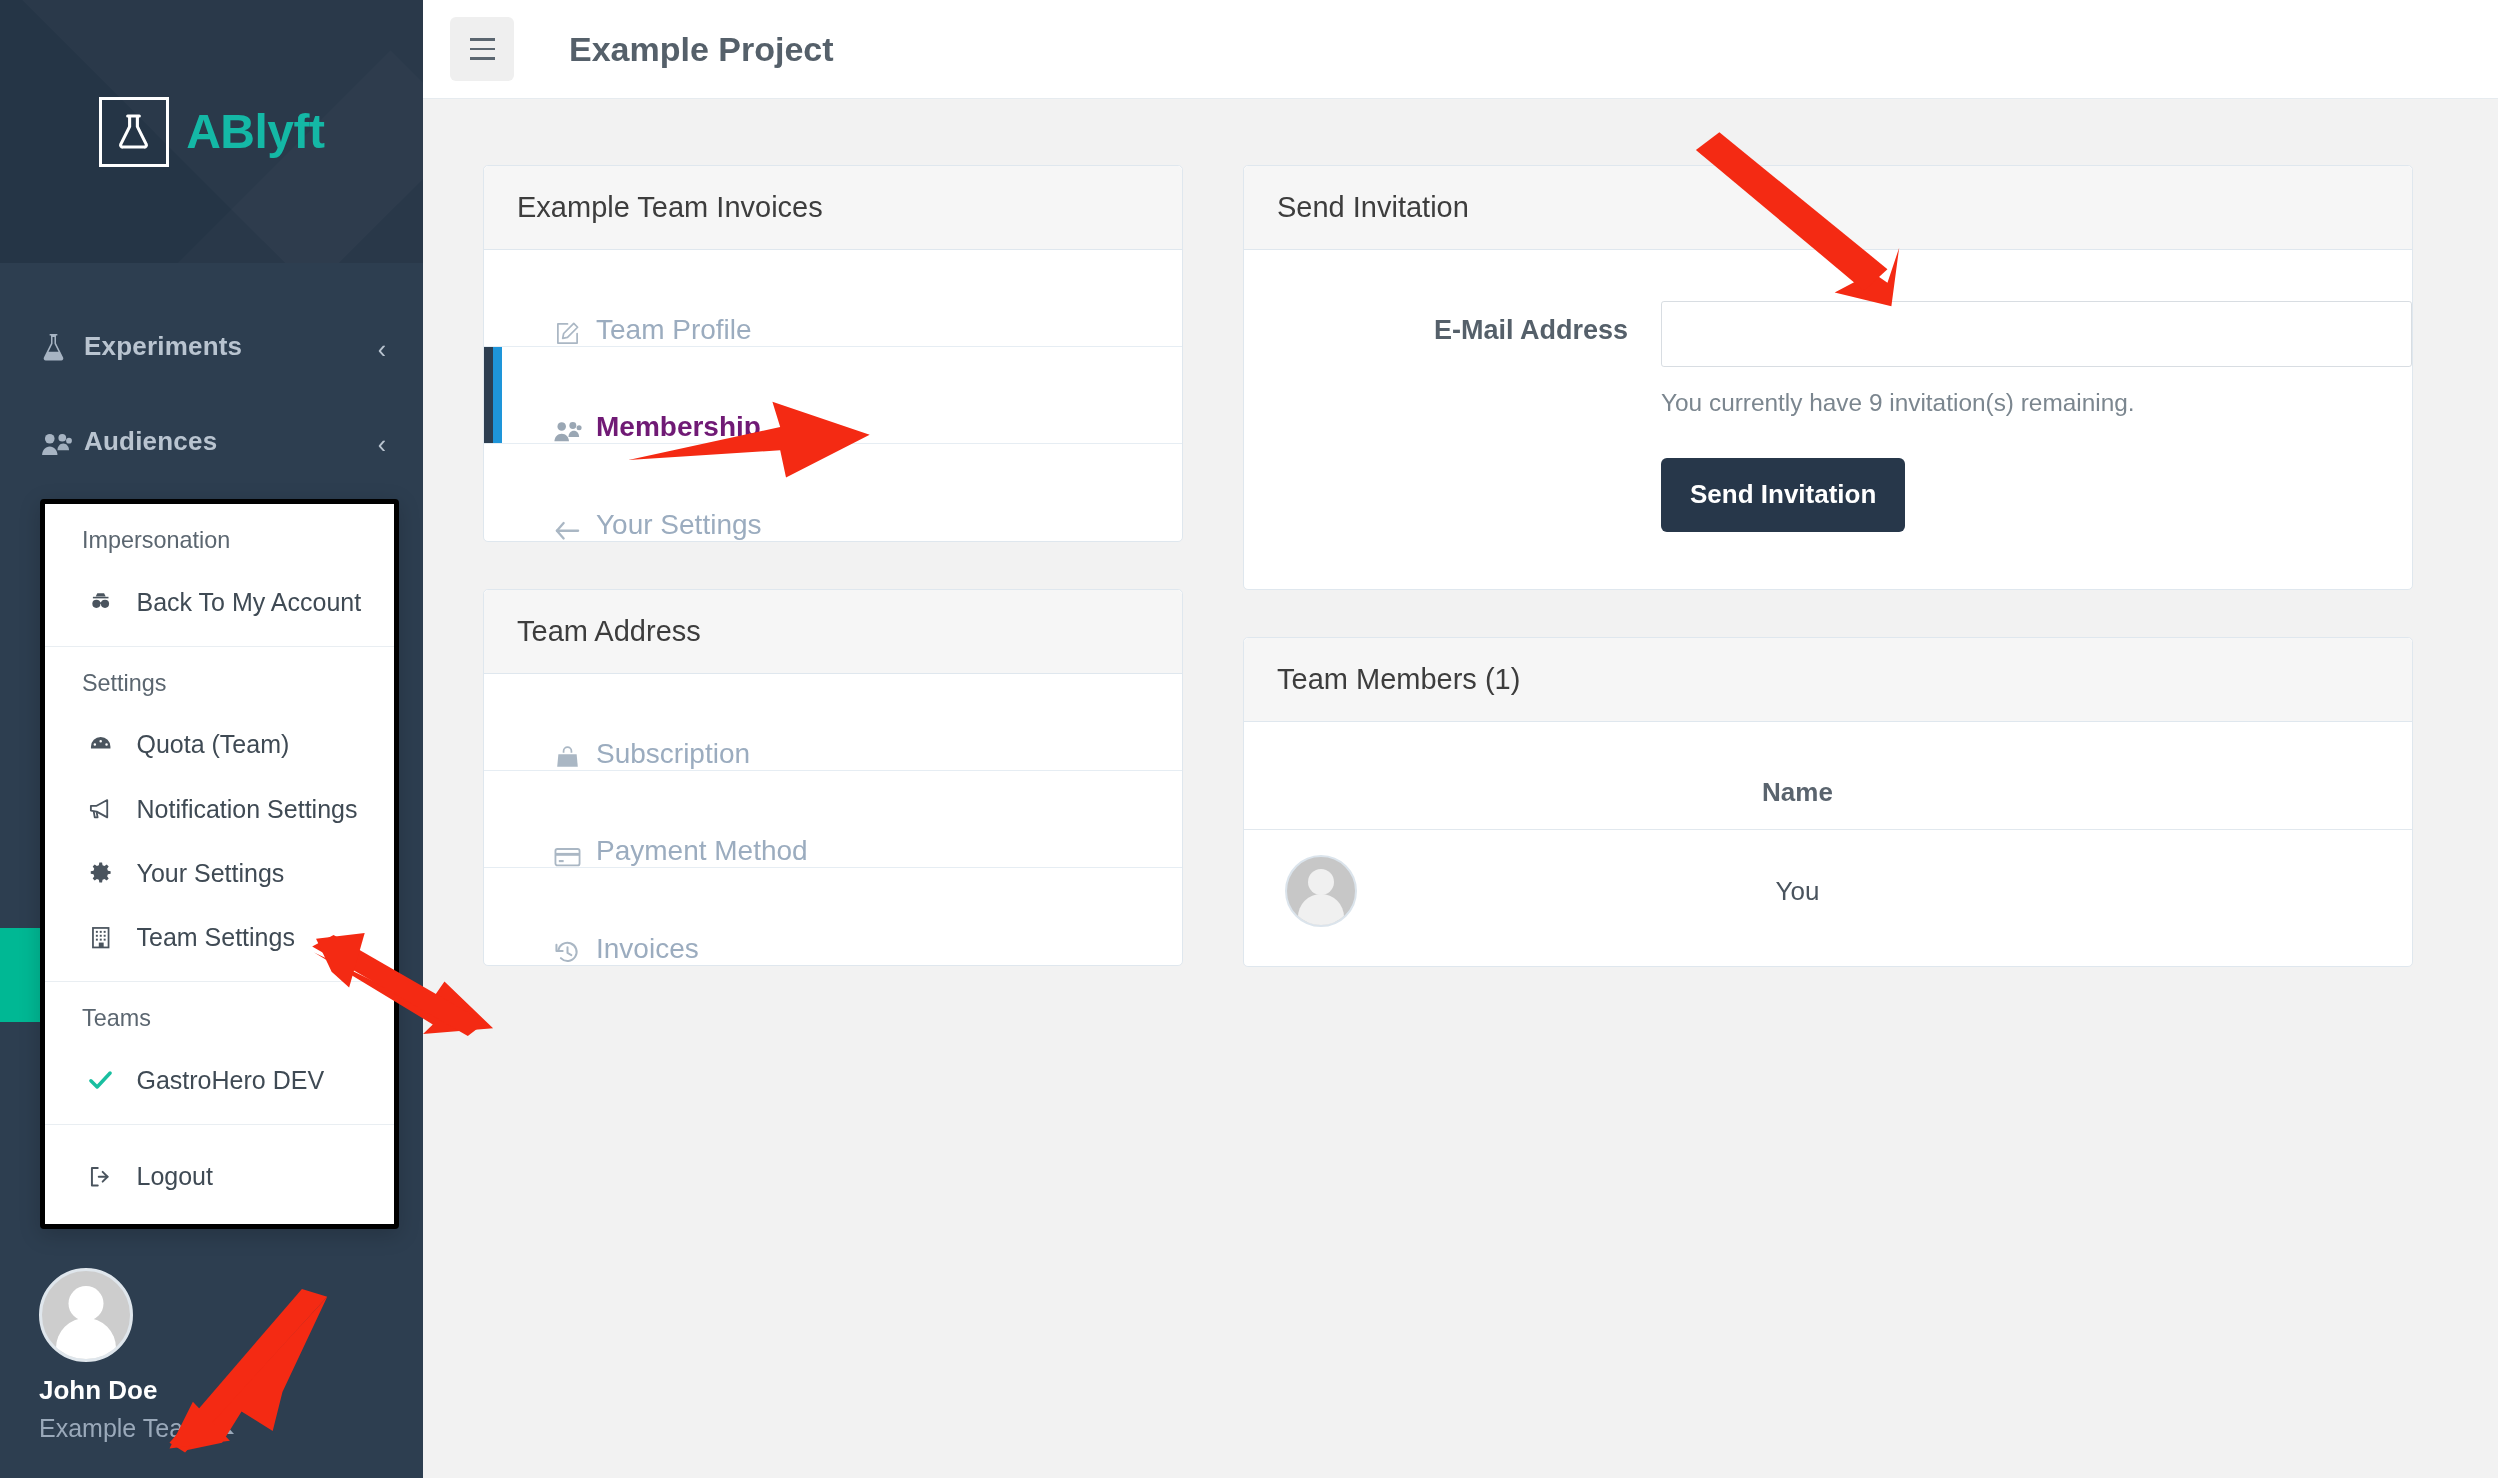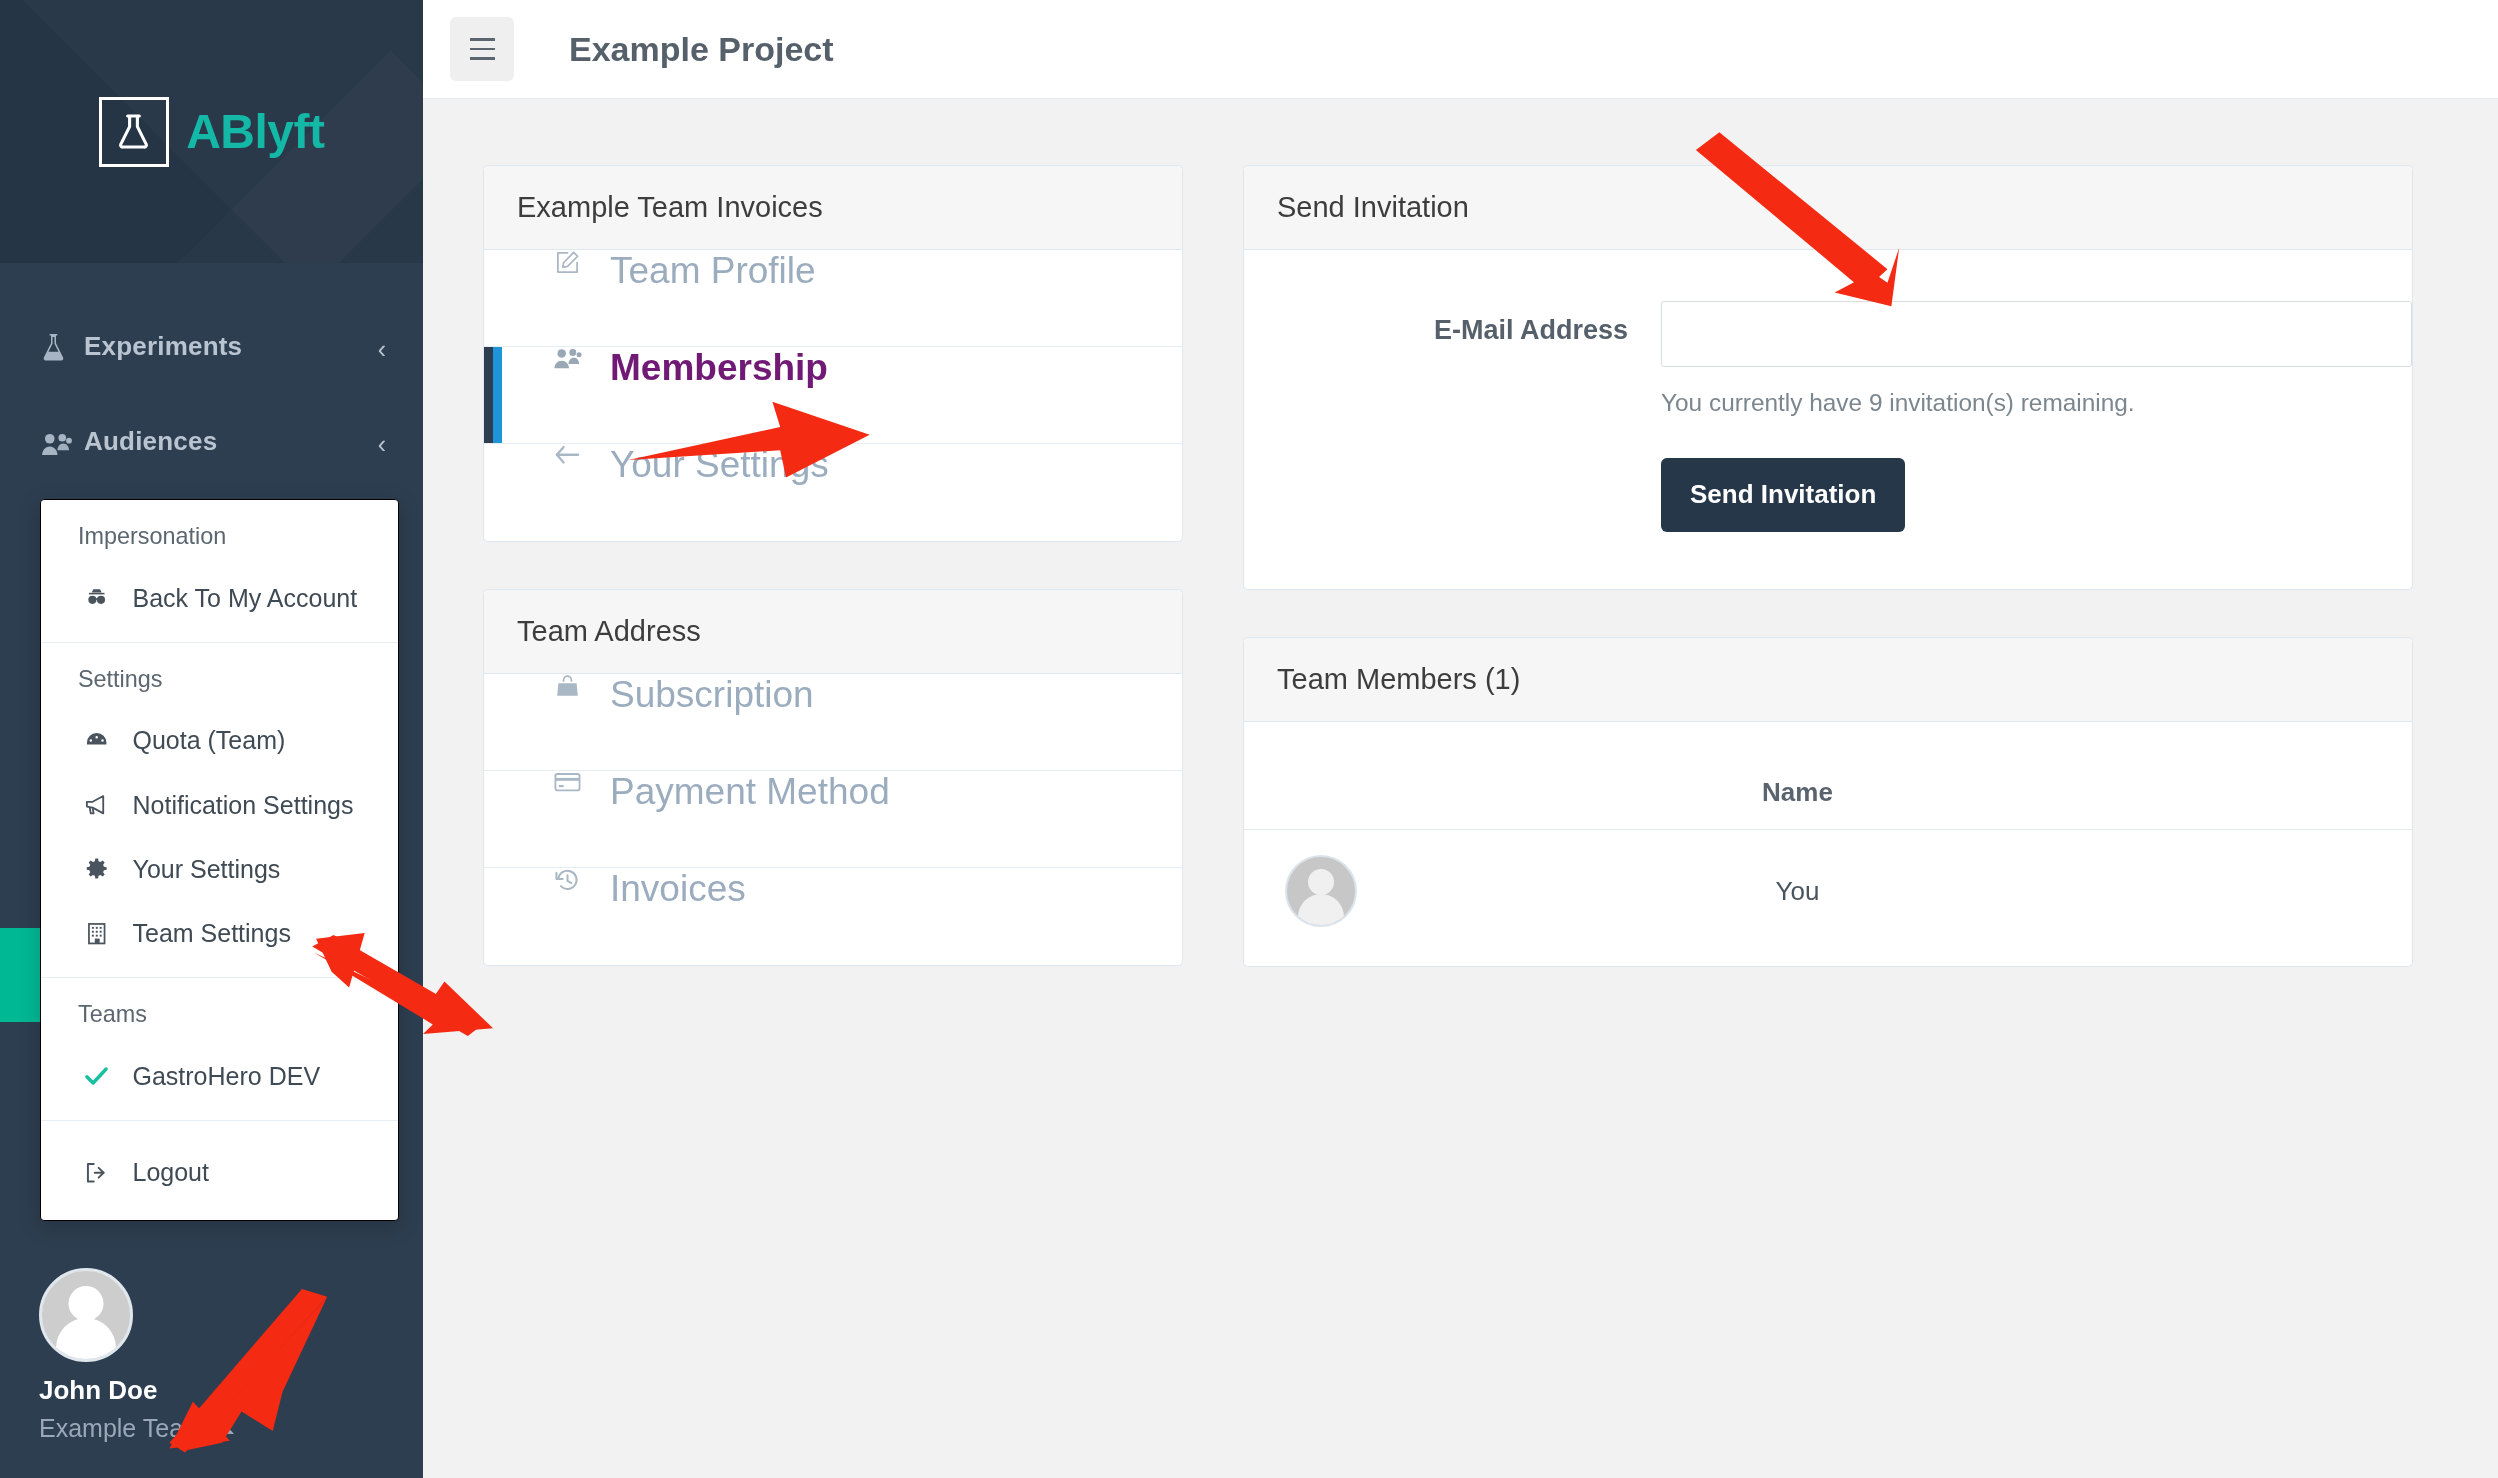--- a/index.html
+++ b/index.html
@@ -89,21 +89,21 @@
     background: #00b894;
     z-index: 6;
   }
 
   
   .dropdown {
     position: absolute;
     left: 40px; top: 499px;
     width: 359px;
     background: #ffffff;
-    border: 1px solid #000000;
+    border: 5px solid #000000;
     border-radius: 3.9px;
     box-shadow: 0 5.9px 21.5px rgba(0,0,0,0.18);
     z-index: 20;
     padding: 0;
   }
   .dd-section-label {
     font-size: 23.4px; color: #5b6670; font-weight: 400;
     padding: 23.4px 0 17.6px 37px;
   }
   .dd-item {
@@ -145,26 +145,26 @@
   .card-head {
     background: #f6f6f6;
     border-bottom: 1px solid #dfe7ee;
     padding: 25px 33px 25px 33px;
     font-size: 29px; color: #3d3d3d; font-weight: 400;
     border-radius: 4.9px 4.9px 0 0;
   }
   .card-body { padding: 0; }
 
   .list-row {
-    display: flex; align-items: flex-start;
-    gap: 25px;
+    display: flex; align-items: flex-end;
+    gap: 11px;
     height: 97px;
     padding-left: 66px;
     border-bottom: 1px solid #e6edf3;
-    font-size: 37px;
+    font-size: 28px;
     color: #9bacbf;
     position: relative;
   }
   .list-row:last-child { border-bottom: none; }
   .list-row .row-ico { width: 35px; display: flex; justify-content: center; color: #aab7c4; font-size: 25px; }
   .list-row.active { color: #701a75; font-weight: 600; }
   .list-row.active .row-ico { color: #9aa7b4; }
   .list-row.active::before {
     content: ""; position: absolute; left: 0; top: 0; bottom: 0; width: 8.8px; background: #2d3e50;
   }

